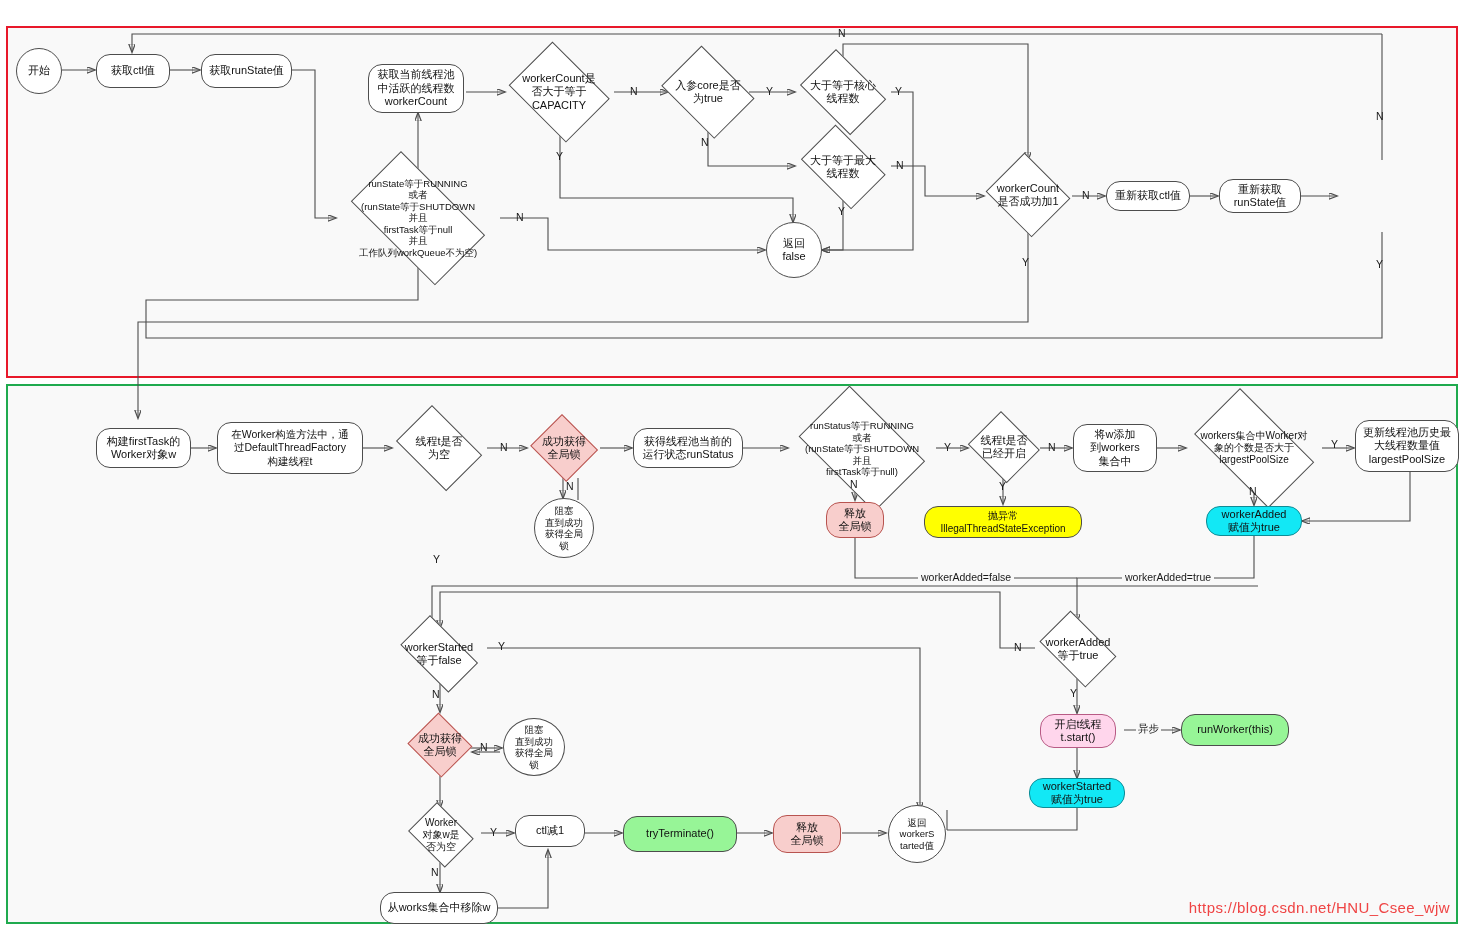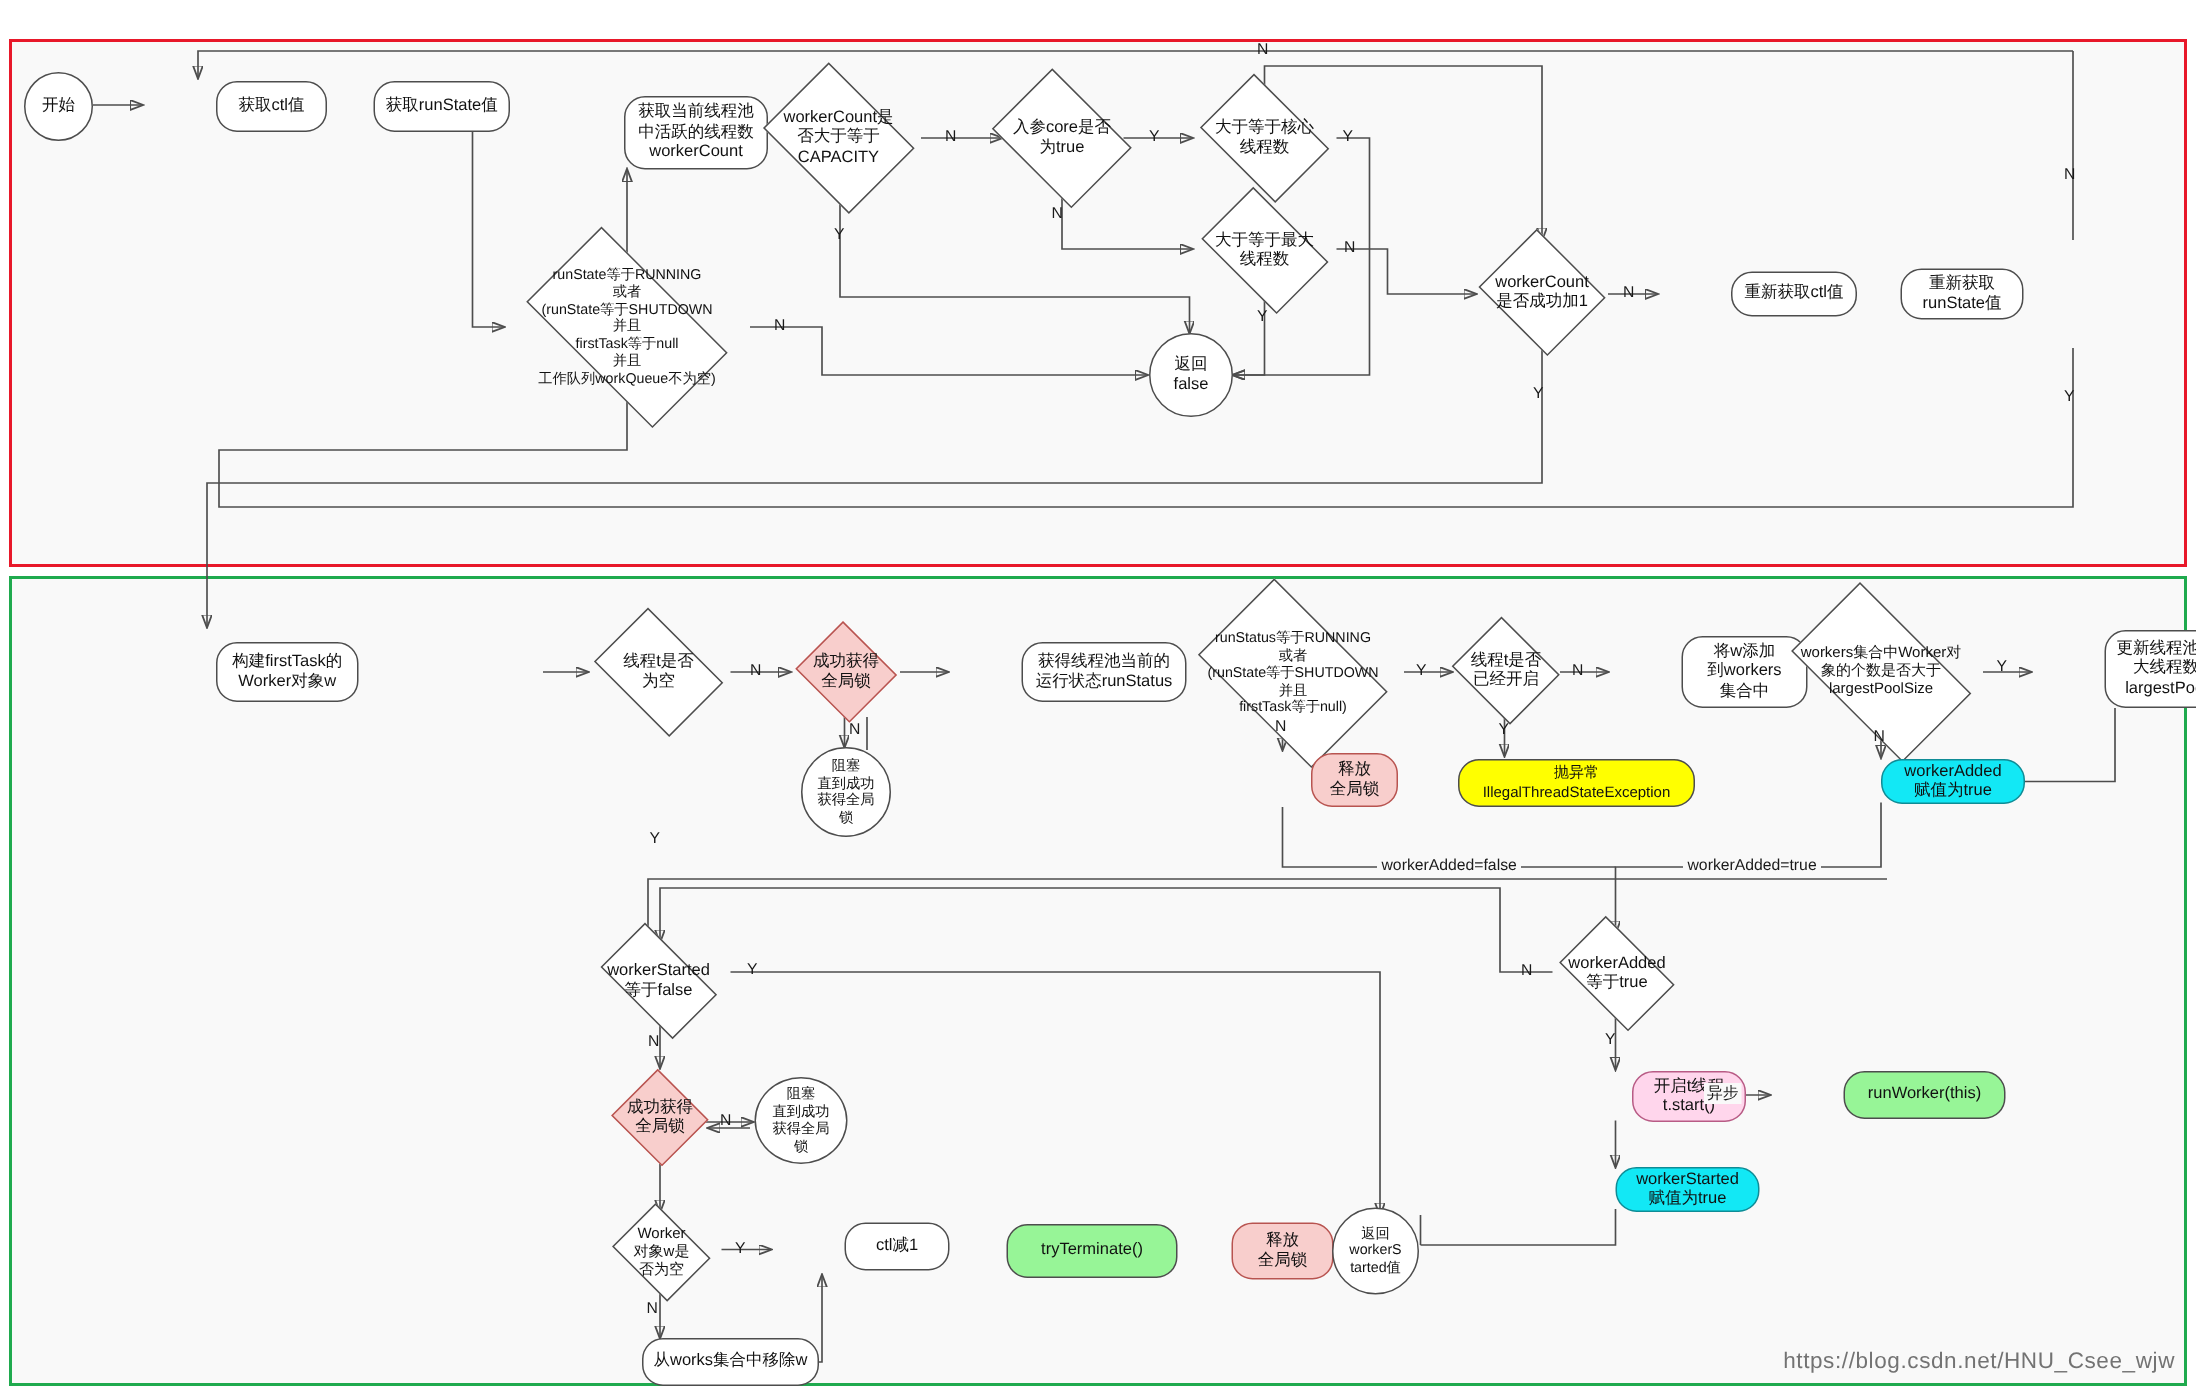--- a/index.html
+++ b/index.html
@@ -59,21 +59,20 @@
     font-size: 11px;
     line-height: 13.5px;
     color: #111;
     z-index: 10;
     white-space: pre-line;
   }
   .rect {
     background: #ffffff;
     border: 1px solid #4d4d4d;
     border-radius: 14px;
-    margin-left: 48px;
   }
   .rect.fill-pink   { background:#f8cecc; border-color:#b85450; }
   .rect.fill-yellow { background:#ffff00; border-color:#4d4d4d; }
   .rect.fill-cyan   { background:#12e8f5; border-color:#0f8c96; }
   .rect.fill-green  { background:#97f597; border-color:#4d4d4d; }
   .rect.fill-lpink  { background:#ffd6ec; border-color:#b85b85; }
   .rect.fill-lgreen { background:#97f597; border-color:#4d4d4d; }
 
   .ellipse {
     background: #ffffff;
@@ -119,21 +118,21 @@
     z-index: 5;
     pointer-events: none;
   }
   svg.wires path, svg.wires line { fill: none; stroke: #4d4d4d; stroke-width: 1.1; }
 
   .watermark {
     position: absolute;
     right: 14px;
     bottom: 14px;
     font-size: 15px;
-    color: #737373;
+    color: #ef4444;
     letter-spacing: .4px;
     z-index: 20;
     white-space: nowrap;
     text-align: center;
   }
 </style>
 </head>
 <body>
 
 <div id="canvas">
@@ -321,20 +320,23 @@
   <div class="elabel" style="left:896px; top:159px;">N</div>
   <div class="elabel" style="left:838px; top:205px;">Y</div>
   <div class="elabel" style="left:516px; top:211px;">N</div>
   <div class="elabel" style="left:1082px;top:189px;">N</div>
   <div class="elabel" style="left:1022px;top:256px;">Y</div>
   <div class="elabel" style="left:1376px;top:110px;">N</div>
   <div class="elabel" style="left:1376px;top:258px;">Y</div>
 
   <div class="node rect" style="left:96px;  top:428px; width:95px;  height:40px;">构建firstTask的
 Worker对象w</div>
+  <div class="node rect" style="left:217px; top:422px; width:146px; height:52px; font-size:10.5px;">在Worker构造方法中，通
+过DefaultThreadFactory
+构建线程t</div>
   <div class="node diamond" style="left:389px; top:412px; width:100px; height:72px;">
     <span class="dshape"></span>
     <span class="dlabel">线程t是否
 为空</span>
   </div>
   <div class="node diamond fill-pink" style="left:528px; top:416px; width:72px; height:64px;">
     <span class="dshape"></span>
     <span class="dlabel" style="width:150%;">成功获得
 全局锁</span>
   </div>

